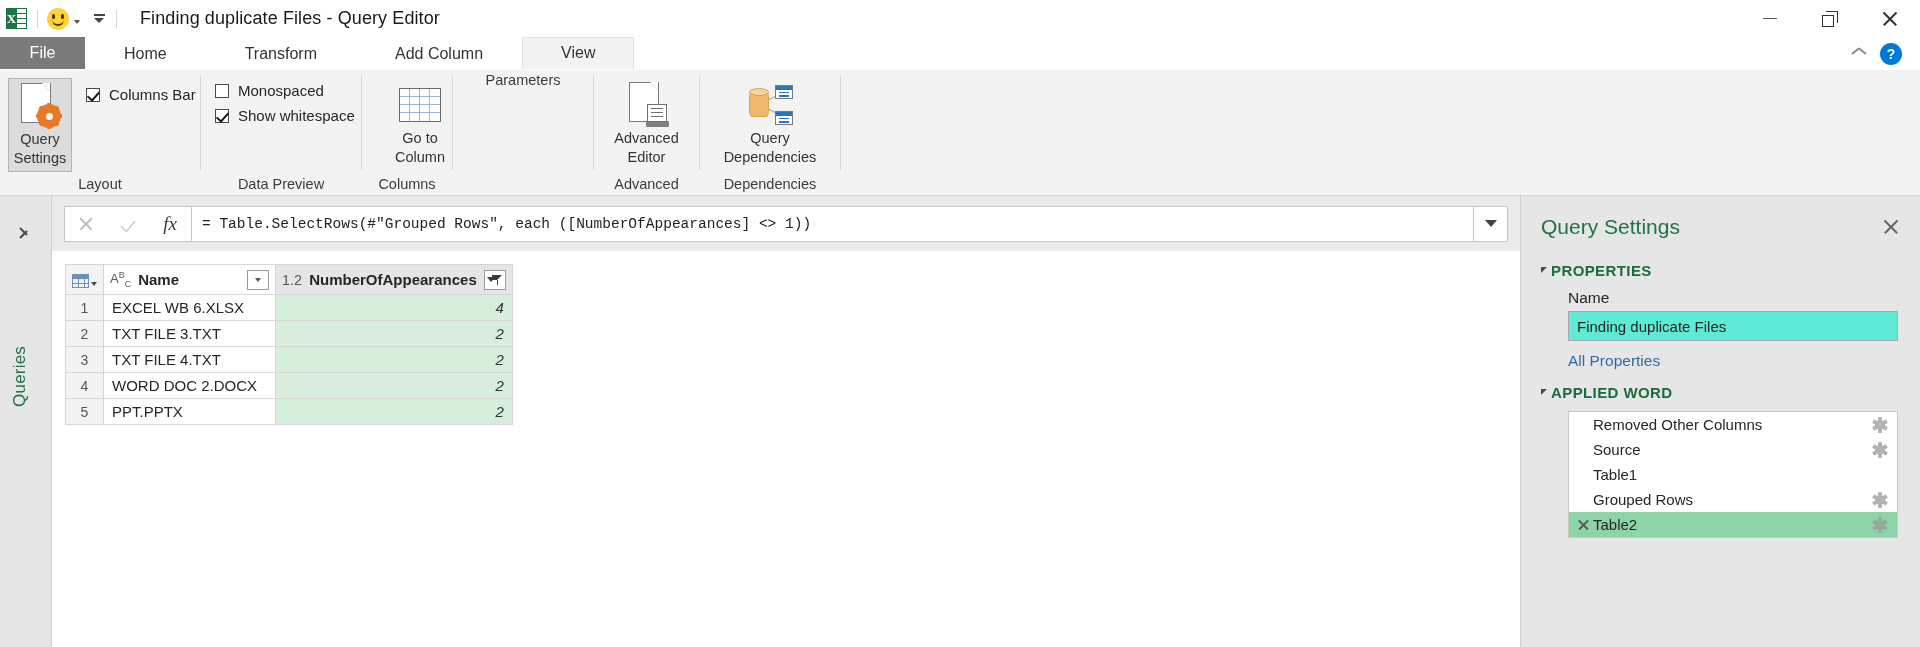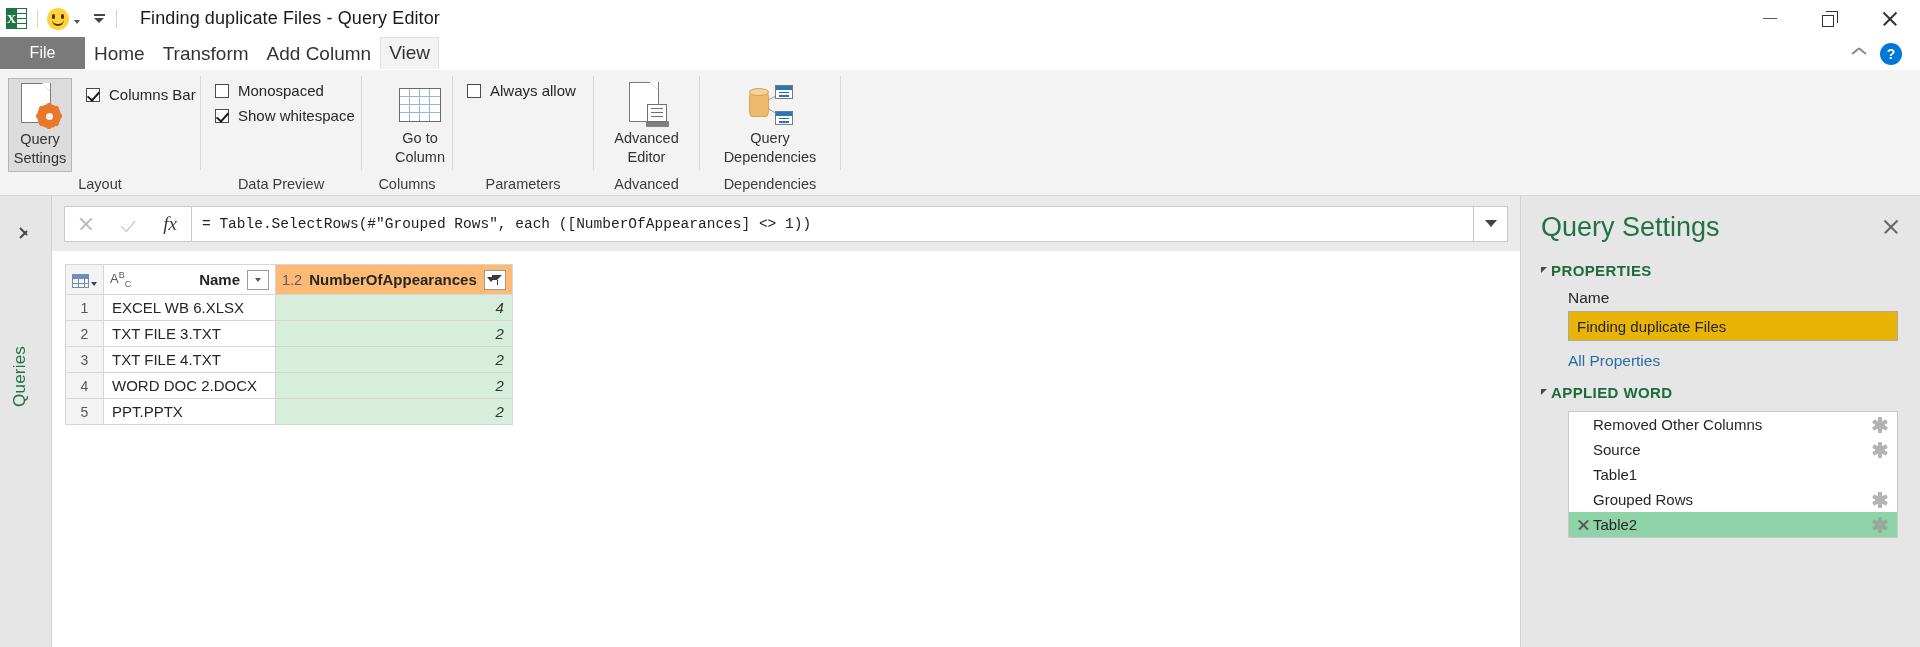--- a/index.html
+++ b/index.html
@@ -105,21 +105,21 @@
   .tabstrip {
     position: absolute; left: 0; top: 37px; width: 1920px; height: 33px;
     background: #ffffff; display: flex; align-items: stretch;
     border-bottom: 1px solid #ffffff;
   }
   .tab-file {
     width: 85px; background: #7a7a7a; color: #ffffff; font-size: 16px;
     display: flex; align-items: center; justify-content: center;
   }
   .tab {
-    padding: 0 8px; font-size: 19px; color: #333333;
+    padding: 0 38px; font-size: 16px; color: #333333;
     display: flex; align-items: center; justify-content: center;
     background: transparent; border: 1px solid transparent; border-bottom: none;
   }
   .tab.active {
     background: #f3f3f3; border: 1px solid #e0e0e0; border-bottom: 1px solid #f3f3f3;
   }
   .tabstrip-right {
     position: absolute; right: 0; top: 0; height: 33px;
     display: flex; align-items: center; gap: 14px; padding-right: 18px;
   }
@@ -354,24 +354,24 @@
       linear-gradient(to bottom, transparent 8px, #6e8fb8 8px, #6e8fb8 9px, transparent 9px);
     vertical-align: middle;
   }
   .mini-caret {
     display: inline-block; width: 0; height: 0; margin-left: 2px;
     border-left: 3.5px solid transparent; border-right: 3.5px solid transparent;
     border-top: 4px solid #444; vertical-align: bottom; margin-bottom: 2px;
   }
   .hdr-name {
     width: 172px; height: 30px; background: #ffffff; padding: 0 6px;
-    text-align: right; font-weight: bold;
+    text-align: left; font-weight: bold;
   }
   .hdr-num {
-    width: 210px; height: 30px; background: #fdba74; padding: 0 6px;
+    width: 210px; height: 30px; background: #e5e5e5; padding: 0 6px;
     text-align: left; font-weight: bold;
   }
   .hdr-inner { display: flex; align-items: center; gap: 7px; }
   .type-abc {
     font-size: 13px; color: #5a5a5a; font-weight: normal; white-space: nowrap;
   }
   .type-abc sup { font-size: 9px; }
   .type-abc sub { font-size: 9px; }
   .type-12 { font-size: 14.5px; color: #5a5a5a; font-weight: normal; }
   .hdr-title { flex: 1; }
@@ -400,38 +400,38 @@
   td.cname { padding: 0 8px; background: #ffffff; height: 26px; }
   td.cnum  { padding: 0 8px; background: #d8eedc; height: 26px; text-align: right;
              font-style: italic; color: #333; }
 
   
   .qs {
     position: absolute; right: 0; top: 0; width: 400px; height: 451px;
     background: #e6e6e6; border-left: 1px solid #cfcfcf; padding: 10px 20px 0 20px;
   }
   .qs-head { display: flex; align-items: center; justify-content: space-between; height: 42px; }
-  .qs-title { font-size: 27px; color: #217346; font-weight: normal; }
+  .qs-title { font-size: 21px; color: #217346; font-weight: normal; }
   .qs-close { position: relative; width: 18px; height: 18px; }
   .qs-close:before, .qs-close:after {
     content: ""; position: absolute; left: 0; top: 8px; width: 18px; height: 1.5px; background: #666;
   }
   .qs-close:before { transform: rotate(45deg); }
   .qs-close:after  { transform: rotate(-45deg); }
   .qs-section { margin-top: 14px; display: flex; align-items: center; gap: 4px; }
   .qs-tri {
     width: 0; height: 0; border-top: 6px solid #4a4a4a;
     border-right: 6px solid transparent; margin-top: -1px;
   }
   .qs-section-label {
     font-size: 15px; font-weight: bold; color: #1e6b3c; letter-spacing: 0.4px;
   }
   .qs-field-label { margin: 10px 0 4px 27px; font-size: 15.5px; color: #262626; }
   .qs-input {
-    margin-left: 27px; width: 330px; height: 30px; background: #eab308;
+    margin-left: 27px; width: 330px; height: 30px; background: #5eead4;
     border: 1px solid #a9a9a9; font-size: 15px; color: #262626;
     display: flex; align-items: center; padding: 0 8px;
   }
   .qs-link { margin: 11px 0 0 27px; font-size: 15.5px; color: #2c6ba8; }
   .steps-box {
     margin: 10px 0 0 27px; width: 330px; background: #ffffff; border: 1px solid #c9c9c9;
   }
   .step {
     height: 25px; display: flex; align-items: center; padding: 0 10px 0 6px;
     font-size: 15px; color: #262626;
@@ -589,28 +589,20 @@
             </span>
             <span>Go to</span>
             <span>Column</span>
           </div>
         </div>
         <div class="glabel">Columns</div>
       </div>
       <div class="gdivider"></div>
 
       <div class="rgroup" style="width:140px">
-        <div class="gbody">
-          <div class="cb-col">
-            <div class="cb-row">
-              <span class="cbox"></span>
-              <span>Always allow</span>
-            </div>
-          </div>
-        </div>
         <div class="glabel">Parameters</div>
       </div>
       <div class="gdivider"></div>
 
       <div class="rgroup" style="width:105px">
         <div class="gbody" style="justify-content:center">
           <div class="big-btn" style="width:100px">
             <span class="bicon">
               <span class="icon-adv">
                 <span class="page"></span>

